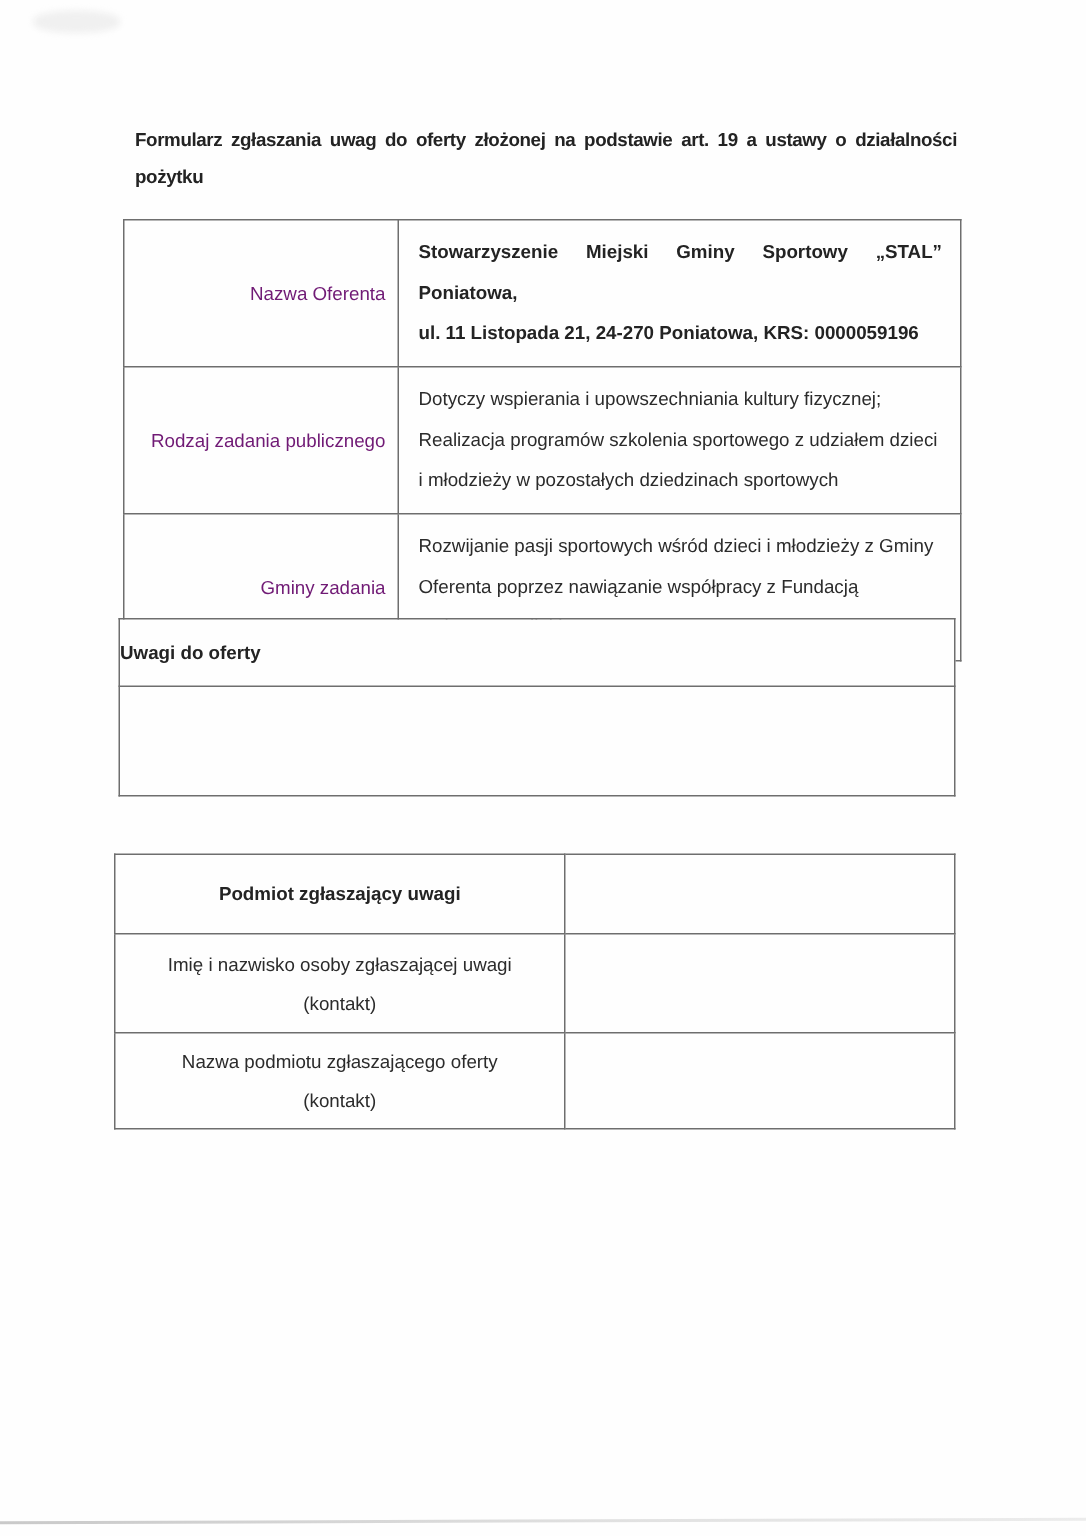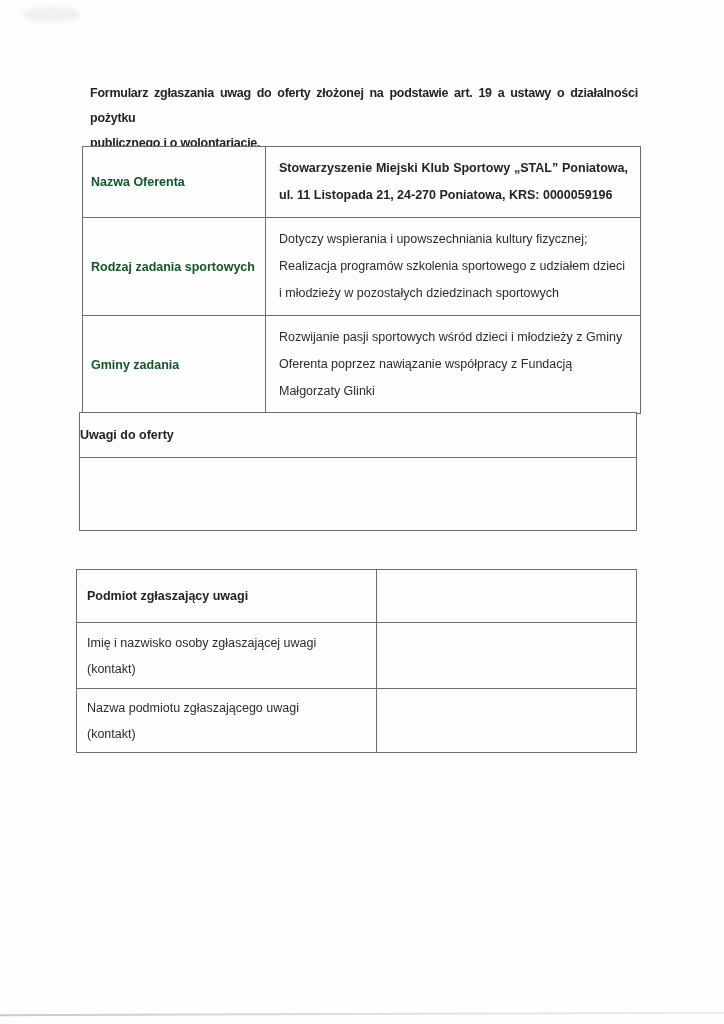--- a/index.html
+++ b/index.html
@@ -58,23 +58,23 @@
     border: 1px solid #6e6e6e;
     padding: 0;
     vertical-align: middle;
     background: #fefefe;
   }
 
   
   .t1 { left: 82px; top: 146px; width: 559px; }
   .t1 .lbl {
     width: 166px;
-    text-align: left;
-    font-weight: bold;
-    color: #14532d;
+    text-align: right;
+    font-weight: normal;
+    color: #701a75;
     padding: 4px 8px;
   }
   .t1 .val {
     vertical-align: top;
     padding: 8px 12px 8px 13px;
     line-height: 27px;
     color: #2b2b2b;
   }
   .t1 .val.bold { font-weight: bold; color: #232323; }
   .t1 .val .jline { text-align: justify; text-align-last: justify; }
@@ -89,53 +89,53 @@
     text-align: left;
     font-weight: bold;
     color: #232323;
   }
   .t2 .empty { height: 72px; }
 
   
   .t3 { left: 76px; top: 569px; width: 561px; }
   .t3 .lbl {
     width: 279px;
+    text-align: center;
     line-height: 26px;
     padding: 4px 10px;
     color: #2b2b2b;
   }
   .t3 .lbl.bold { font-weight: bold; color: #232323; }
   .t3 .fill { background: #fefefe; }
   .t3 tr.r1 { height: 53px; }
   .t3 tr.r2 { height: 66px; }
   .t3 tr.r3 { height: 64px; }
 </style>
 </head>
 <body>
 
 <div class="page">
 
   <div class="smudge"></div>
 
   <div class="heading">
     <div class="jline">Formularz zgłaszania uwag do oferty złożonej na podstawie art. 19 a ustawy o działalności pożytku</div>
-    <div>publicznego i o wolontariacie.</div>
   </div>
 
   <table class="t1">
     <tbody>
         <tr class="r1">
       <td class="lbl">Nazwa Oferenta</td>
       <td class="val bold">
-        <div class="jline">Stowarzyszenie Miejski Klub Sportowy „STAL” Poniatowa,</div>
+        <div class="jline">Stowarzyszenie Miejski Gminy Sportowy „STAL” Poniatowa,</div>
         <div>ul. 11 Listopada 21, 24-270 Poniatowa, KRS: 0000059196</div>
       </td>
     </tr>
     <tr class="r2">
-      <td class="lbl">Rodzaj zadania sportowych</td>
+      <td class="lbl">Rodzaj zadania publicznego</td>
       <td class="val">Dotyczy wspierania i upowszechniania kultury fizycznej; Realizacja programów szkolenia sportowego z udziałem dzieci i młodzieży w pozostałych dziedzinach sportowych</td>
     </tr>
     <tr class="r3">
       <td class="lbl">Gminy zadania</td>
       <td class="val">Rozwijanie pasji sportowych wśród dzieci i młodzieży z Gminy Oferenta poprzez nawiązanie współpracy z Fundacją Małgorzaty Glinki</td>
     </tr>
   </tbody>
     </table>
 
   <table class="t2">
@@ -157,21 +157,21 @@
     </tr>
     <tr class="r2">
       <td class="lbl">
         <div>Imię i nazwisko osoby zgłaszającej uwagi</div>
         <div>(kontakt)</div>
       </td>
       <td class="fill"></td>
     </tr>
     <tr class="r3">
       <td class="lbl">
-        <div>Nazwa podmiotu zgłaszającego uwagi</div>
+        <div>Nazwa podmiotu zgłaszającego oferty</div>
         <div>(kontakt)</div>
       </td>
       <td class="fill"></td>
     </tr>
   </tbody>
     </table>
 
   <div class="bottom-shadow"></div>
 
 </div>

